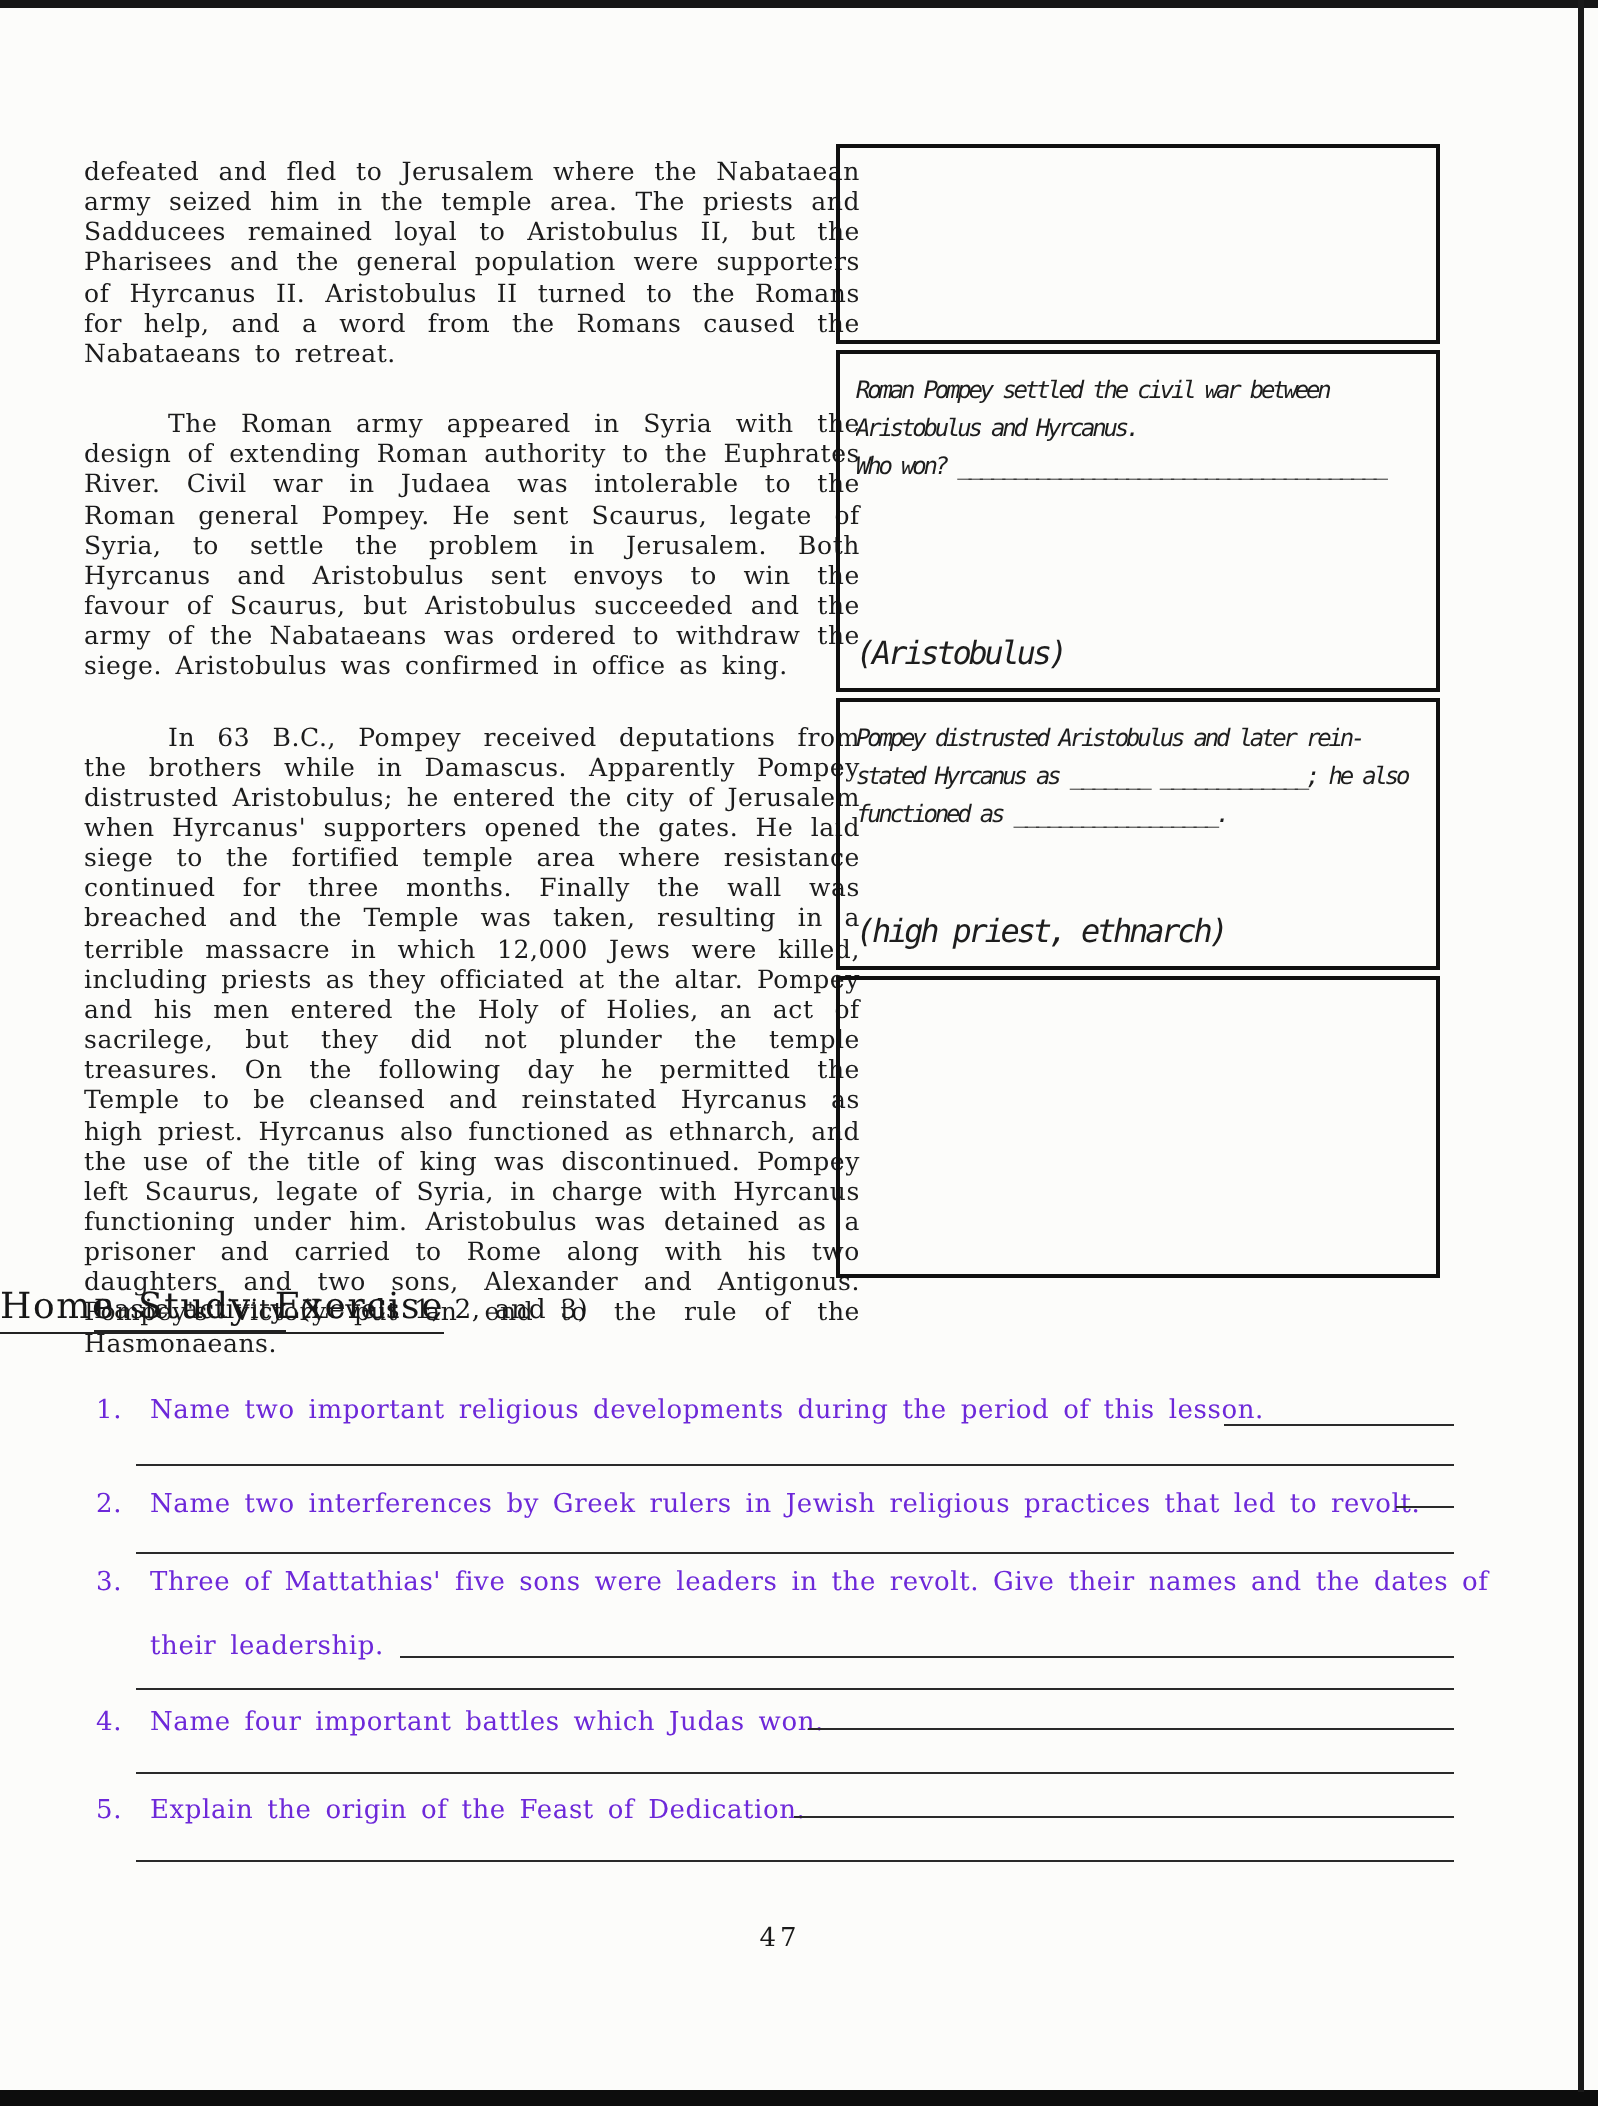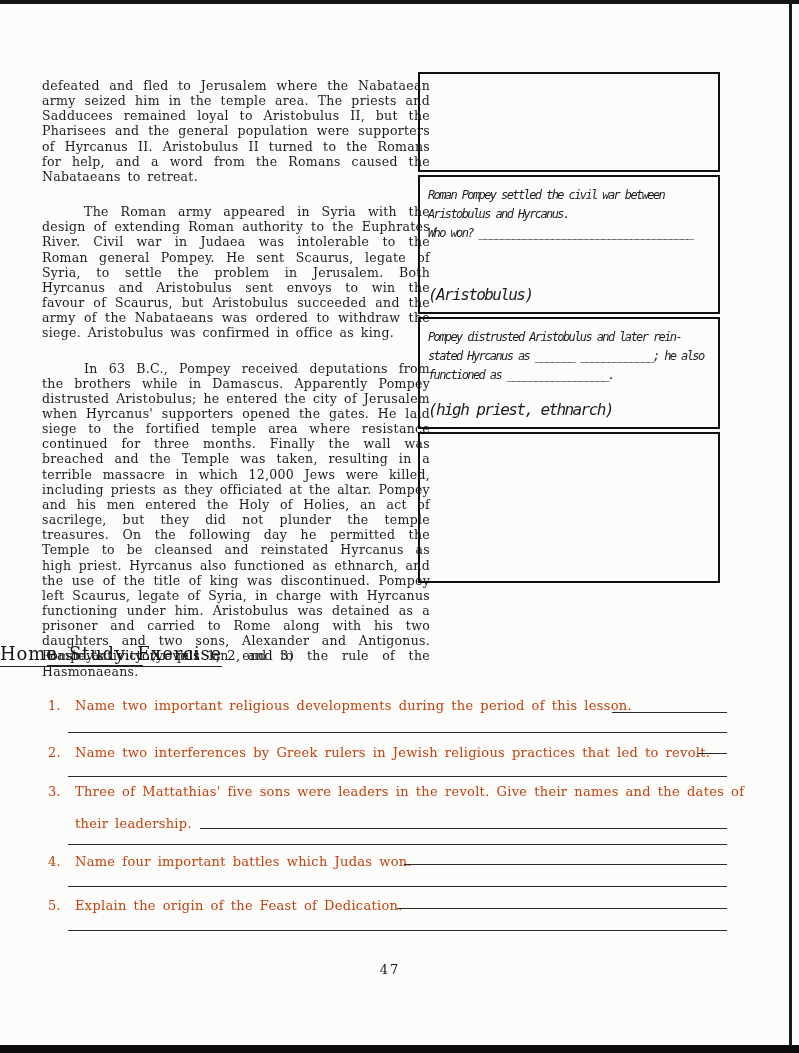--- a/index.html
+++ b/index.html
@@ -15,41 +15,41 @@
   .body-col{position:absolute;left:42px;top:78px;width:388px;
             font-size:12.5px;line-height:15.15px;text-align:justify;
             letter-spacing:0.3px;word-spacing:2.5px;color:#1c1c1c;}
   .body-col p{margin:0;}
   .body-col p + p{margin-top:20px;text-indent:42px;}
 
   
   .note-col{position:absolute;left:418px;top:72px;width:302px;}
   .note-box{position:relative;box-sizing:border-box;border:2.5px solid #101010;margin-bottom:3px;}
   .nb1{height:100px;}
-  .nb2{height:139px;}
-  .nb3{height:112px;}
+  .nb2{height:171px;}
+  .nb3{height:136px;}
   .nb4{height:151px;margin-bottom:0;}
   .note-text{position:absolute;left:8px;top:9px;right:4px;
              font-family:"DejaVu Sans Mono", monospace;font-style:italic;
              font-size:12px;letter-spacing:-1.6px;line-height:19px;
              color:#1d1d1d;white-space:nowrap;overflow:hidden;}
   .note-answer{position:absolute;left:8px;bottom:8px;
              font-family:"DejaVu Sans Mono", monospace;font-style:italic;
              font-size:16px;letter-spacing:-1.6px;color:#1d1d1d;white-space:nowrap;}
 
   
   .ex-title{position:absolute;left:0;top:643px;width:784px;text-align:left;
             font-size:18px;letter-spacing:0.8px;word-spacing:5px;color:#161616;}
   .ex-title .ul{border-bottom:1.5px solid #222;padding-bottom:2px;}
   .activity{position:absolute;left:47px;top:648px;font-size:13.2px;
             letter-spacing:0.3px;word-spacing:2.5px;color:#171717;}
   .activity .ul{border-bottom:1.5px solid #222;padding-bottom:2px;}
 
   .q{position:absolute;left:48px;width:690px;font-size:13px;
-     letter-spacing:0.3px;word-spacing:2.5px;color:#c2410c;white-space:nowrap;}
+     letter-spacing:0.3px;word-spacing:2.5px;color:#6d28d9;white-space:nowrap;}
   .q .num{display:inline-block;width:27px;}
   .q1{top:698px}.q2{top:745px}.q3{top:784px}
   .q3b{top:816px;left:75px}
   .q4{top:854px}.q5{top:898px}
 
   
   .rule{position:absolute;height:0;border-bottom:1.6px solid #2a2a2a;}
   .r1a{left:612px;top:712px;width:115px;}
   .r1b{left:68px;top:732px;width:659px;}
   .r2a{left:698px;top:753px;width:29px;}

